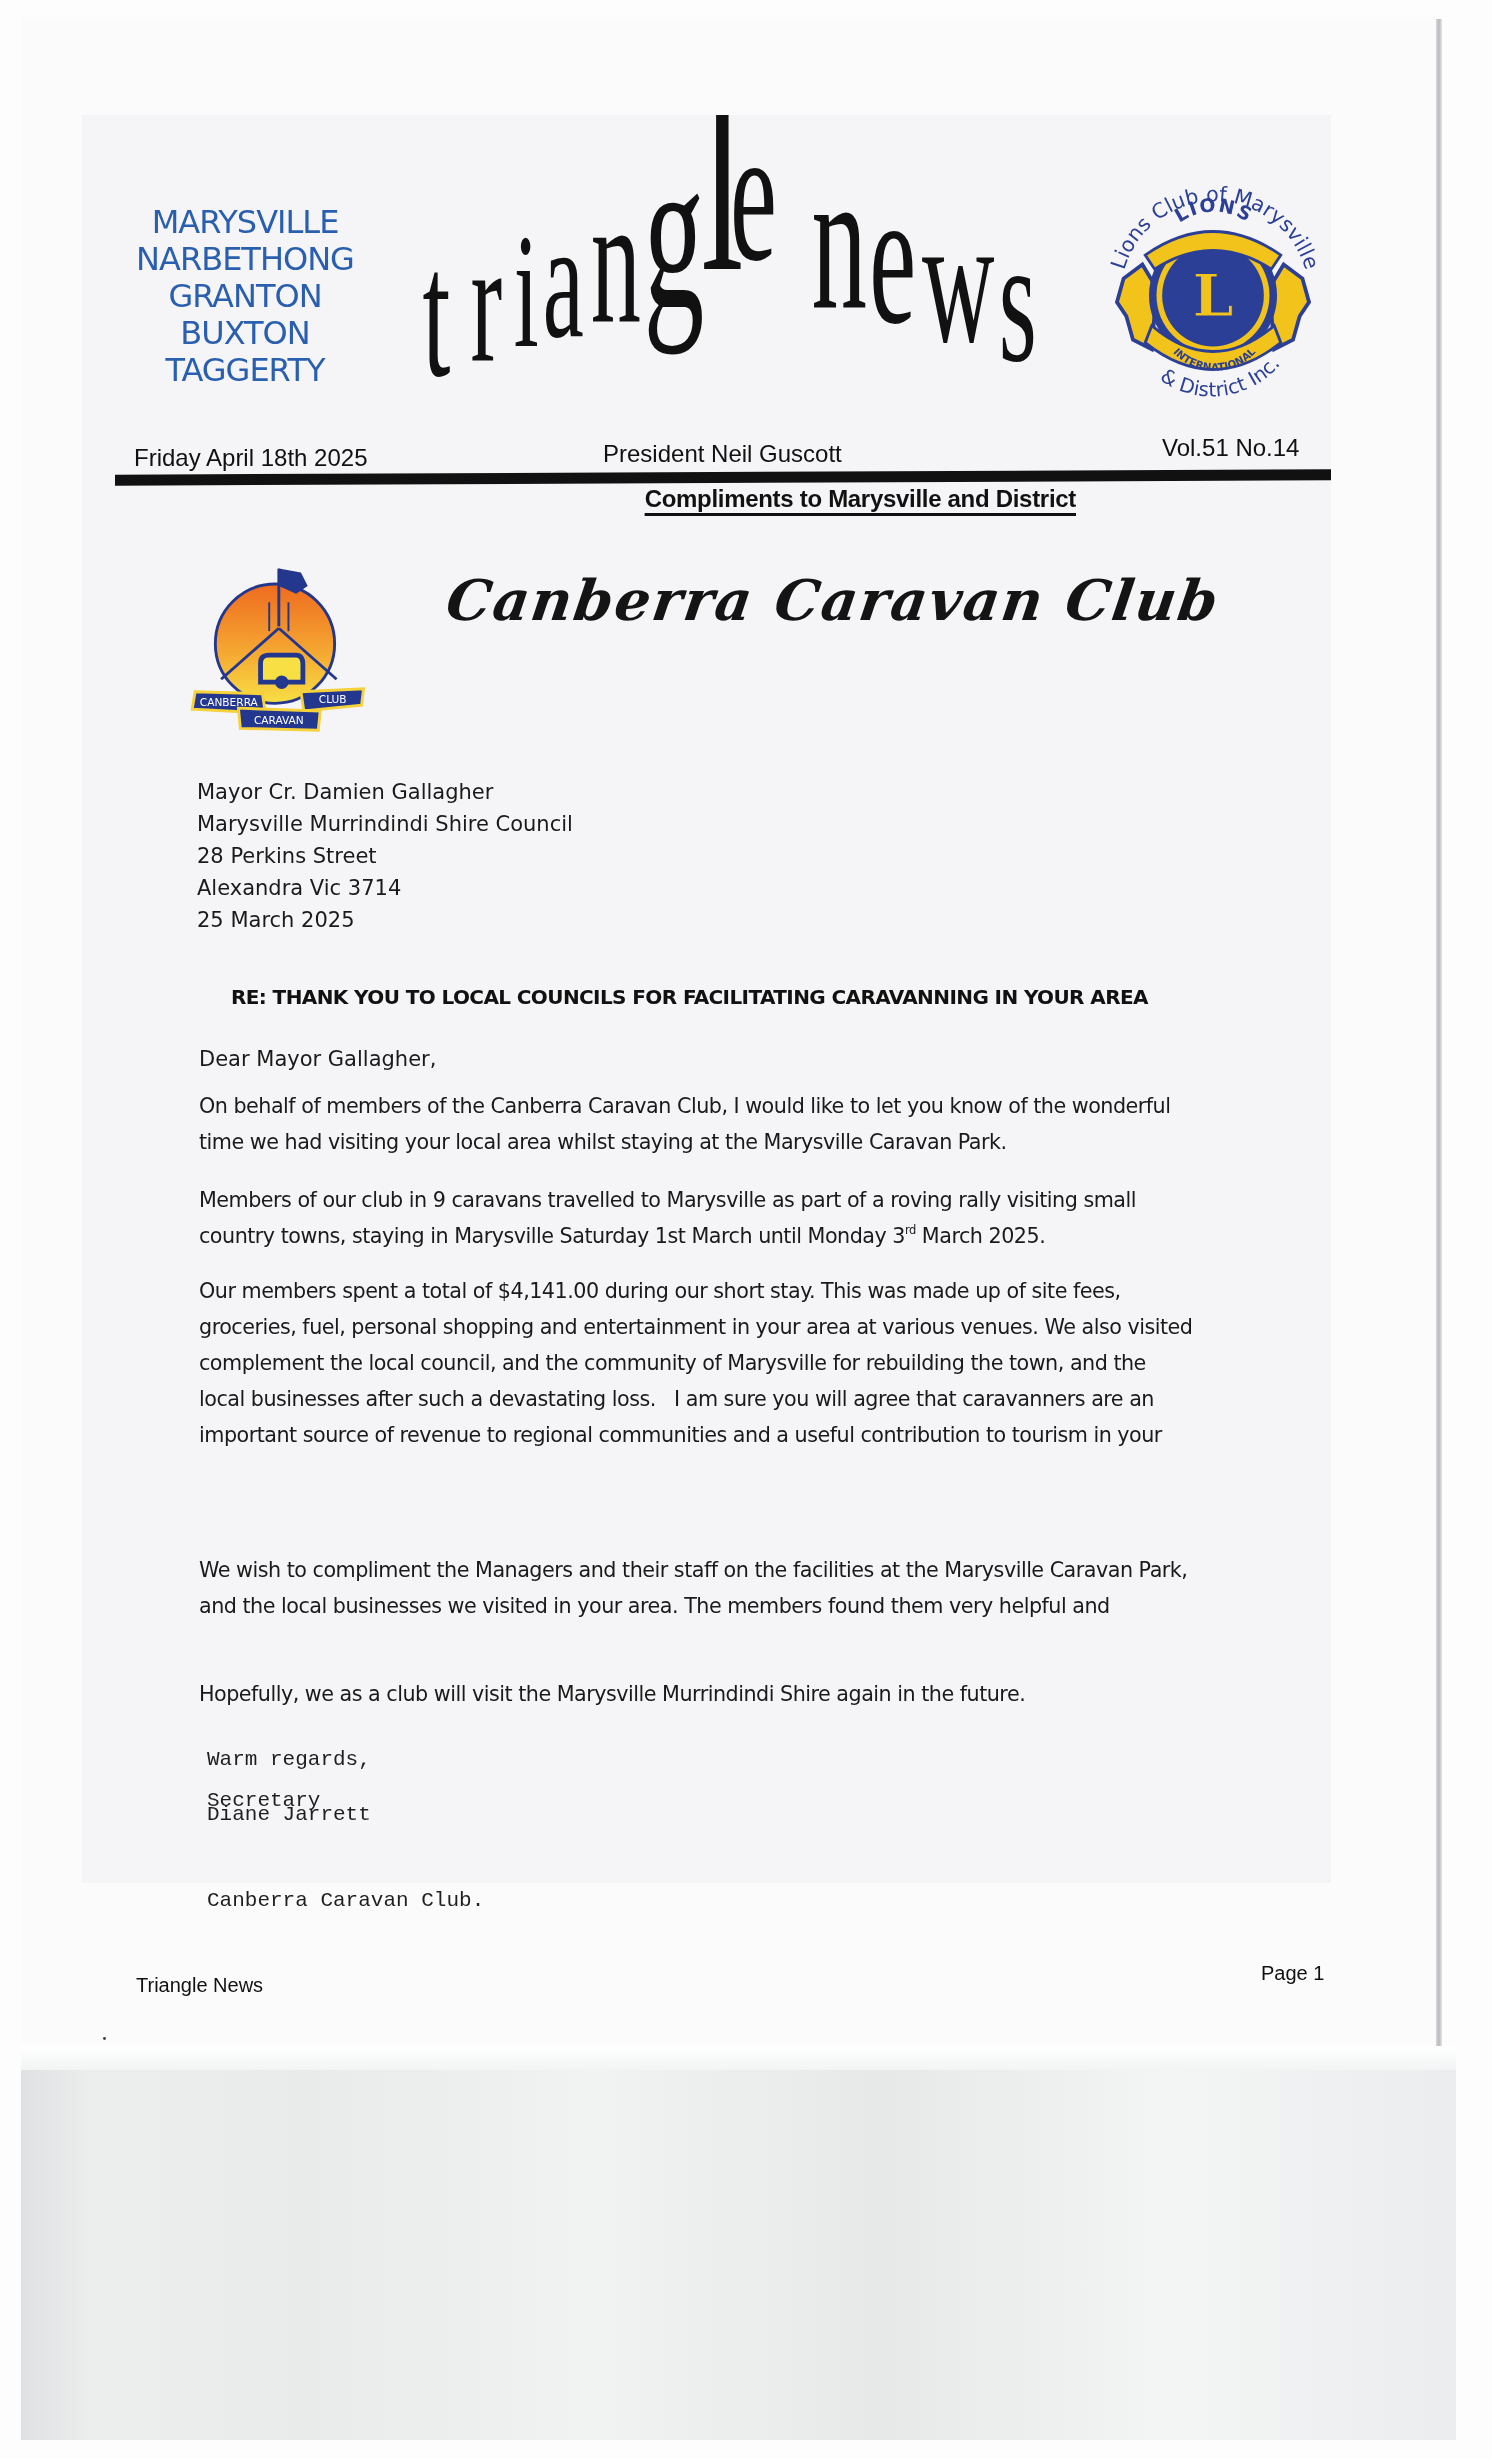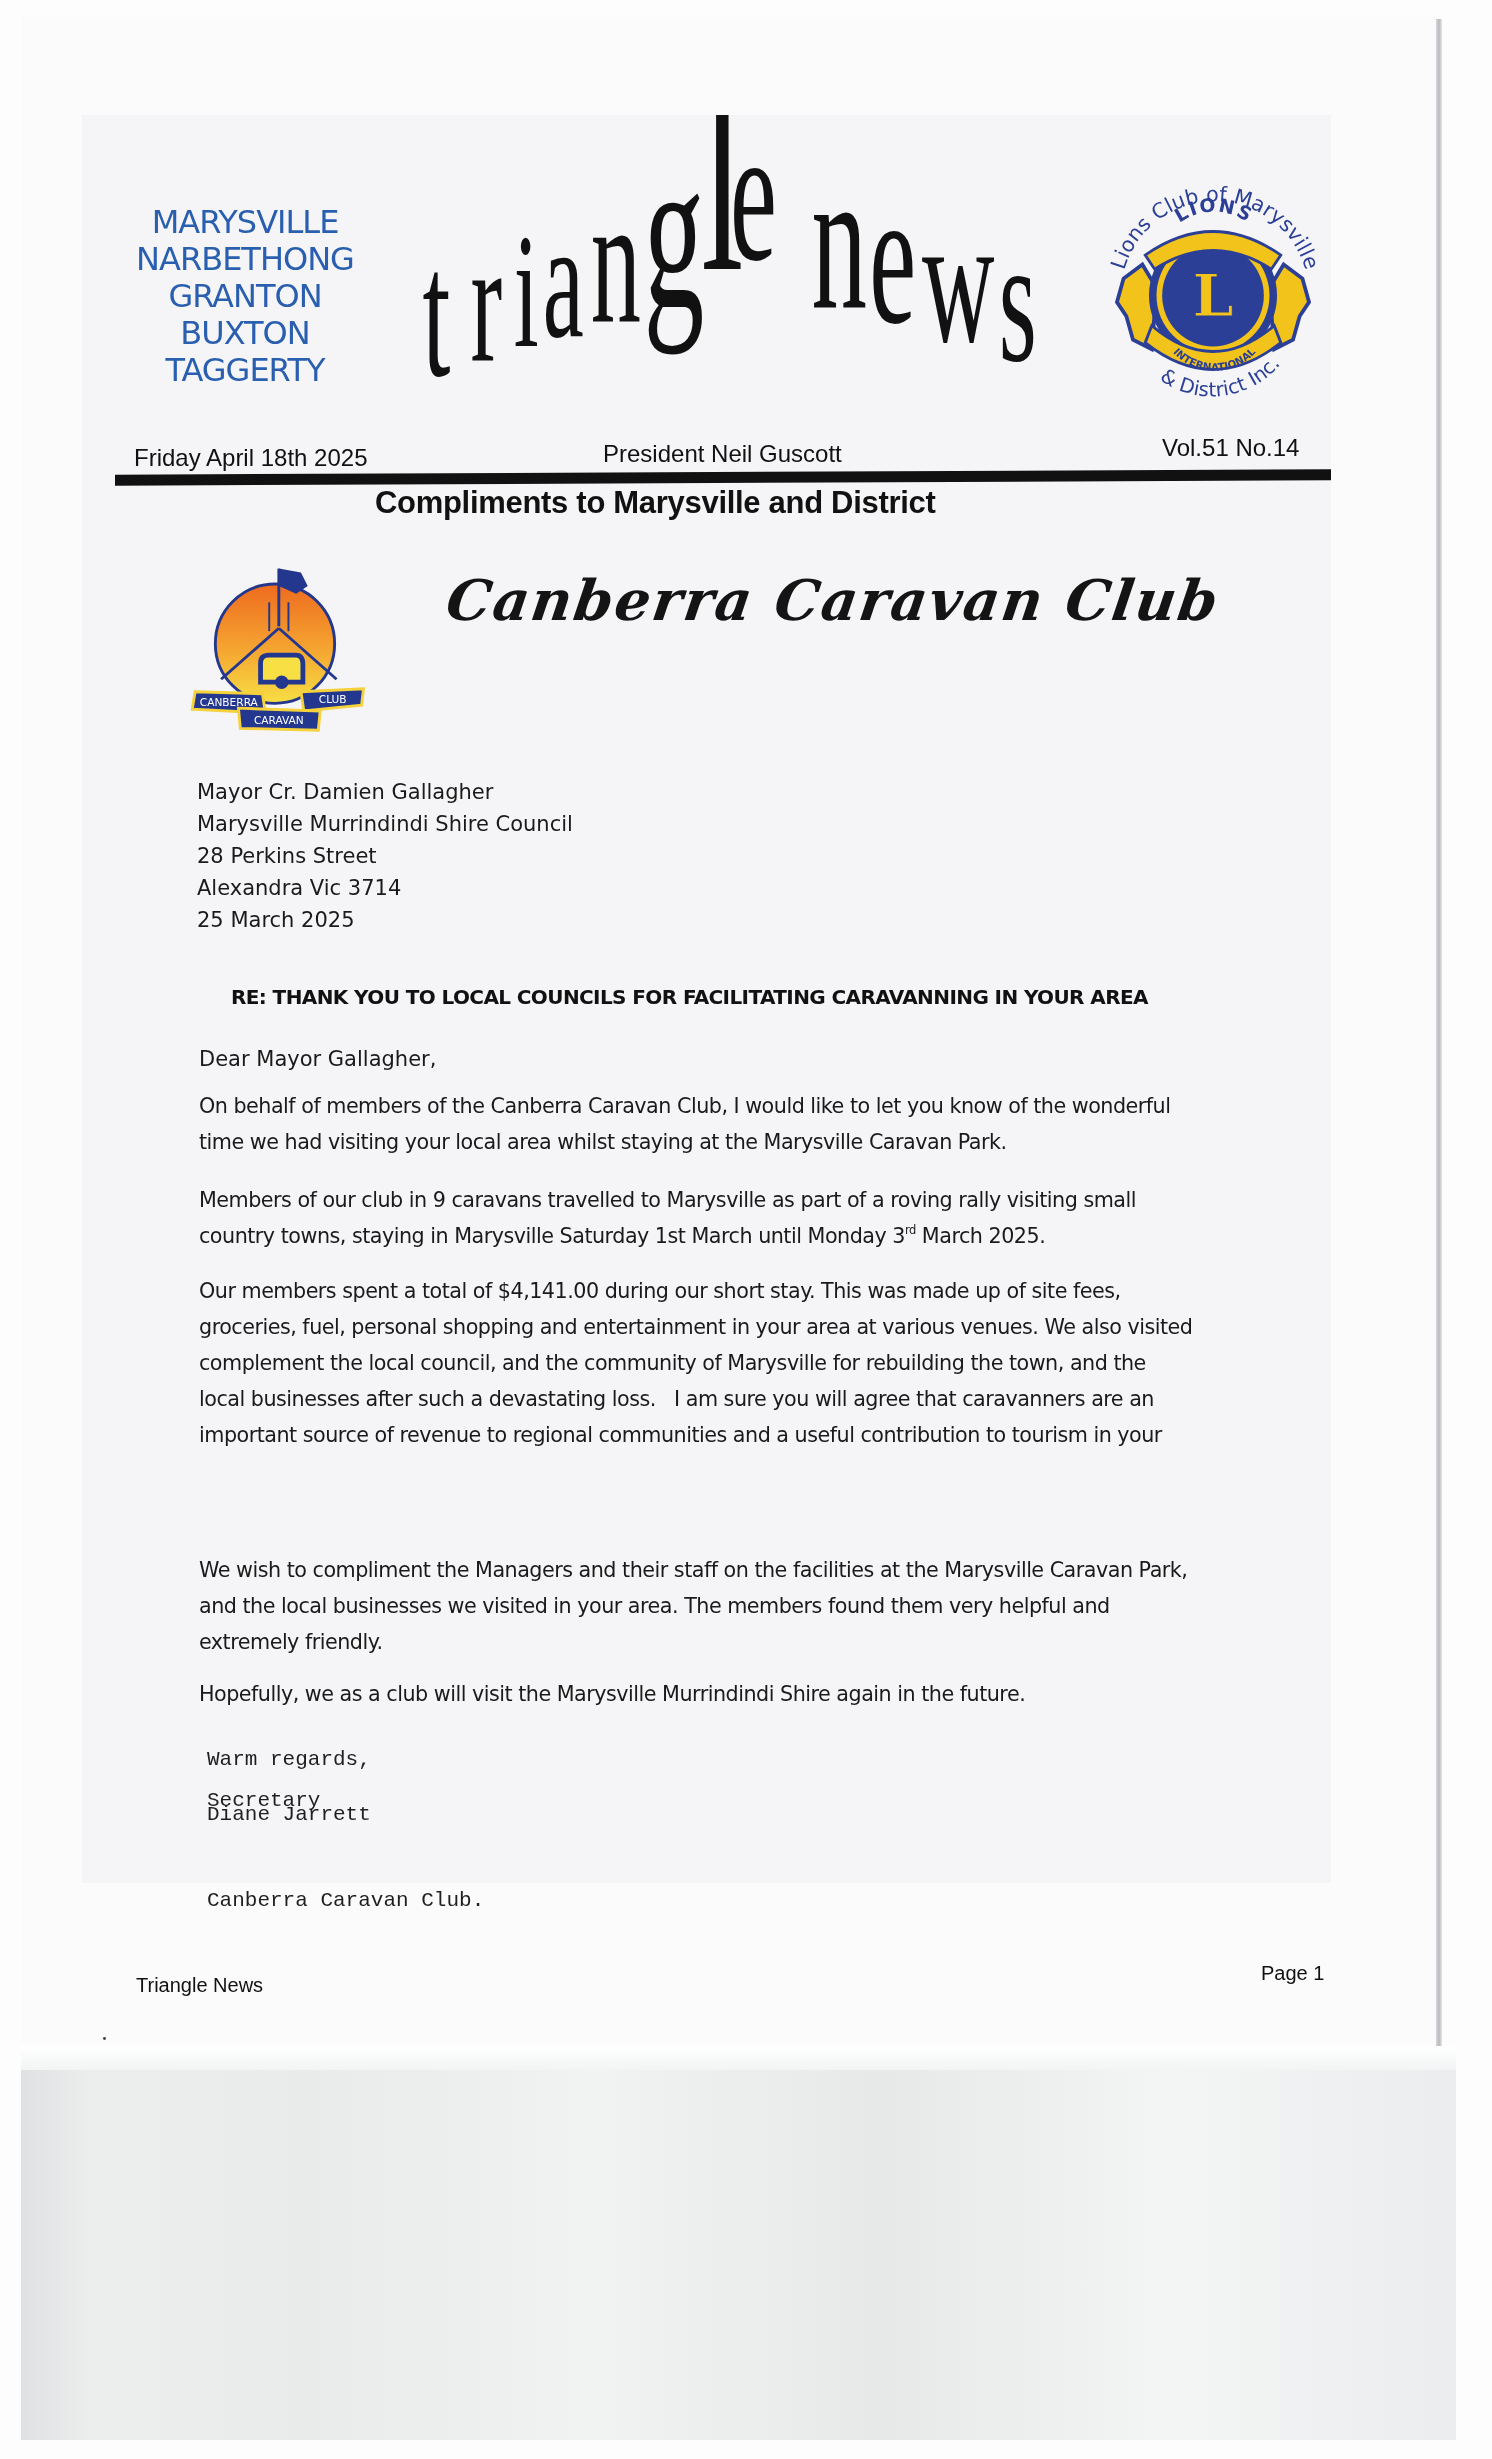--- a/index.html
+++ b/index.html
@@ -49,23 +49,23 @@
     font-size: 24px; color: #111; white-space: nowrap;
   }
   .date { left: 134px; }
   .president { left: 603px; top: 440px; }
   .volume { left: 1162px; top: 434px; }
   .rule {
     position: absolute; left: 115px; top: 472px; width: 1216px; height: 10.6px;
     background: #111; transform: skewY(-0.25deg);
   }
   .headline {
-    position: absolute; left: 375px; top: 485px; width: 701px; text-align: left;
-    font-family: "Liberation Sans", sans-serif; font-weight: bold; font-size: 31px;
-    text-decoration-thickness: 2.9px; text-underline-offset: 5.8px;
+    position: absolute; left: 375px; top: 485px; width: 701px; text-align: right;
+    font-family: "Liberation Sans", sans-serif; font-weight: bold; font-size: 24px;
+    text-decoration: underline; text-decoration-thickness: 2.9px; text-underline-offset: 5.8px;
     white-space: nowrap; letter-spacing: -0.3px;
   }
 
   .caravan-logo { position: absolute; left: 171px; top: 559px; width: 207px; height: 178px; }
   .script-title {
     position: absolute; left: 447px; top: 567px; width: 797px;
     font-family: "DejaVu Serif", serif; font-style: italic; font-weight: bold;
     font-size: 56px; color: #141414; white-space: nowrap; letter-spacing: 1.9px;
     transform: skewX(-8deg);
   }
@@ -225,21 +225,20 @@
 <div class="para p3">
   <span class="line">Our members spent a total of $4,141.00 during our short stay. This was made up of site fees,</span>
   <span class="line">groceries, fuel, personal shopping and entertainment in your area at various venues. We also visited</span>
   <span class="line">complement the local council, and the community of Marysville for rebuilding the town, and the</span>
   <span class="line" style="white-space:pre">local businesses after such a devastating loss.   I am sure you will agree that caravanners are an</span>
   <span class="line">important source of revenue to regional communities and a useful contribution to tourism in your</span>
 </div>
 <div class="para p4">
   <span class="line">We wish to compliment the Managers and their staff on the facilities at the Marysville Caravan Park,</span>
   <span class="line">and the local businesses we visited in your area. The members found them very helpful and</span>
-  <span class="line">extremely friendly.</span>
 </div>
 <div class="para p5">
   <span class="line">Hopefully, we as a club will visit the Marysville Murrindindi Shire again in the future.</span>
 </div>
 
 <div class="closing c1">Warm regards,</div>
 <div class="closing c2">Diane Jarrett</div>
 <div class="closing c3">Secretary</div>
 <div class="closing c4">Canberra Caravan Club.</div>
 

